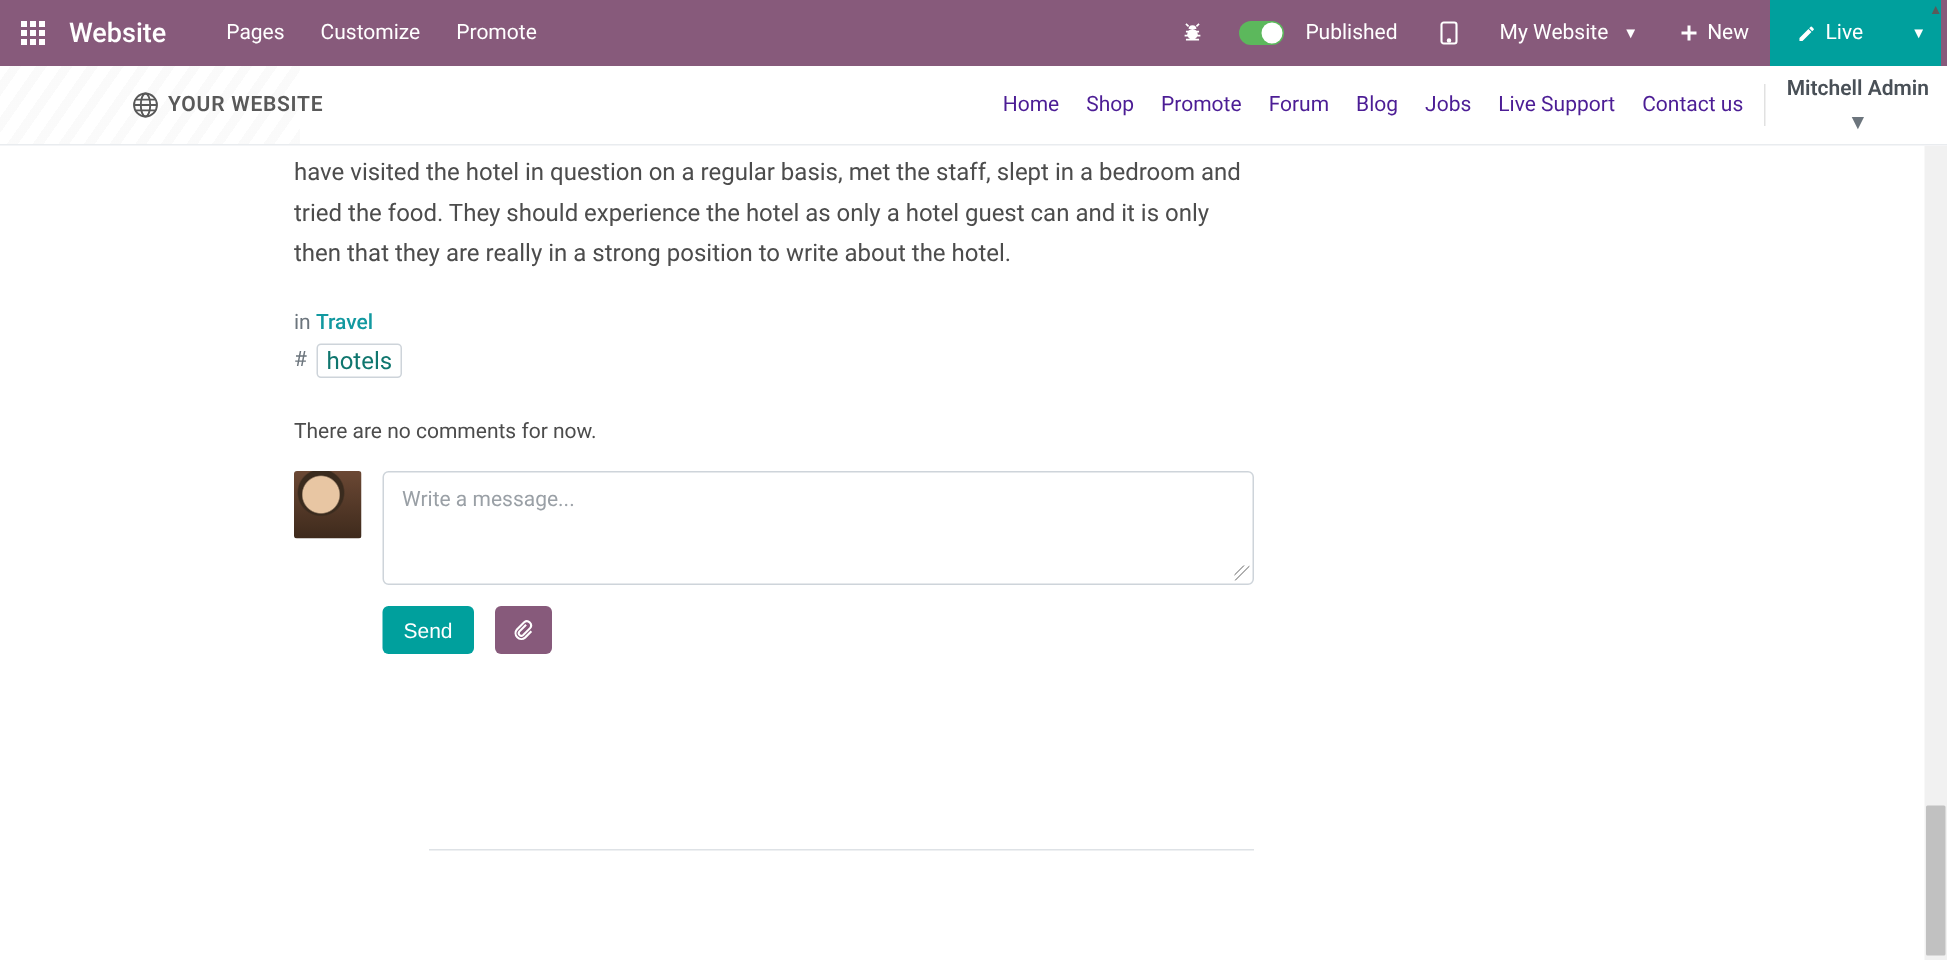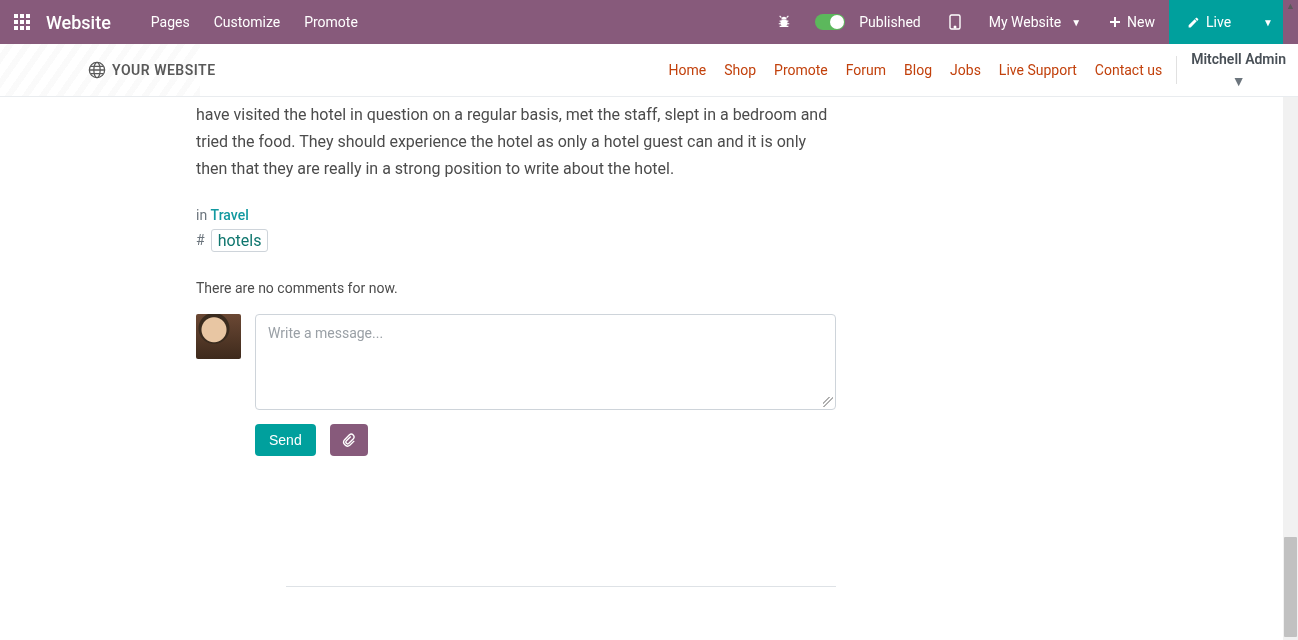--- a/index.html
+++ b/index.html
@@ -20,21 +20,21 @@
     position: relative;
   }
 
   
   .sysbar {
     background: var(--top-bar-bg);
     color: #fff;
     height: 44px;
     display: flex;
     align-items: center;
-    padding: 0 15px 0 14px;
+    padding: 0 4px 0 14px;
     font-size: 14px;
   }
   .sysbar .apps-icon { margin-right: 16px; display:flex; }
   .sysbar .brand { font-size: 18px; font-weight: 500; margin-right: 40px; }
   .sysbar .menu-left { display:flex; gap: 24px; }
   .sysbar .menu-left span { cursor:pointer; }
   .sysbar .spacer { flex: 1; }
   .sysbar .right { display:flex; align-items:center; height:100%; }
   .sysbar .rbtn { display:flex; align-items:center; gap:6px; padding:0 14px; height:100%; cursor:pointer; }
   .sysbar .rbtn.debug { padding:0 10px; }
@@ -68,21 +68,21 @@
     opacity:.4;
     pointer-events:none;
   }
   .logo {
     display:flex; align-items:center; gap:6px;
     font-weight:600; letter-spacing:.5px; color:#595959;
     margin-left: 76px;
     z-index:1;
   }
   .sitenav .navspacer { flex:1; }
-  .sitenav .links { display:flex; gap:18px; color:#c2410c; align-items:center;}
+  .sitenav .links { display:flex; gap:18px; color:#4c1d95; align-items:center;}
   .sitenav .links span { cursor:pointer; }
   .sitenav .sep { width:1px; height:28px; background:#e1e1e1; margin:0 14px; }
   .sitenav .user { font-weight:600; color:#495057; display:flex; align-items:center; gap:6px; cursor:pointer;flex-direction:column;}
 
   
   .page {
     height: calc(640px - 44px - 53px);
     overflow: hidden;
     position:relative;
   }
@@ -114,21 +114,21 @@
     width:45px; height:45px; border-radius:2px; flex:0 0 45px;
     background:
       radial-gradient(circle at 40% 35%, #e8c6a3 0 12px, transparent 13px),
       radial-gradient(circle at 40% 32%, #3a2b1e 0 15px, transparent 16px),
       linear-gradient(#6b4834,#3e2a1c);
   }
   .msgbox {
     flex:1;
     border:1px solid #ced4da;
     border-radius:4px;
-    height:96px;
+    height:76px;
     padding:10px 12px;
     color:#6c757d;
     font-size:14px;
     position:relative;
     background:#fff;
   }
   .msgbox .resize {
     position:absolute; right:2px; bottom:2px; width:10px; height:10px;
     background:
       linear-gradient(135deg, transparent 0 4px, #b0b0b0 4px 5px, transparent 5px 7px, #b0b0b0 7px 8px, transparent 8px);

